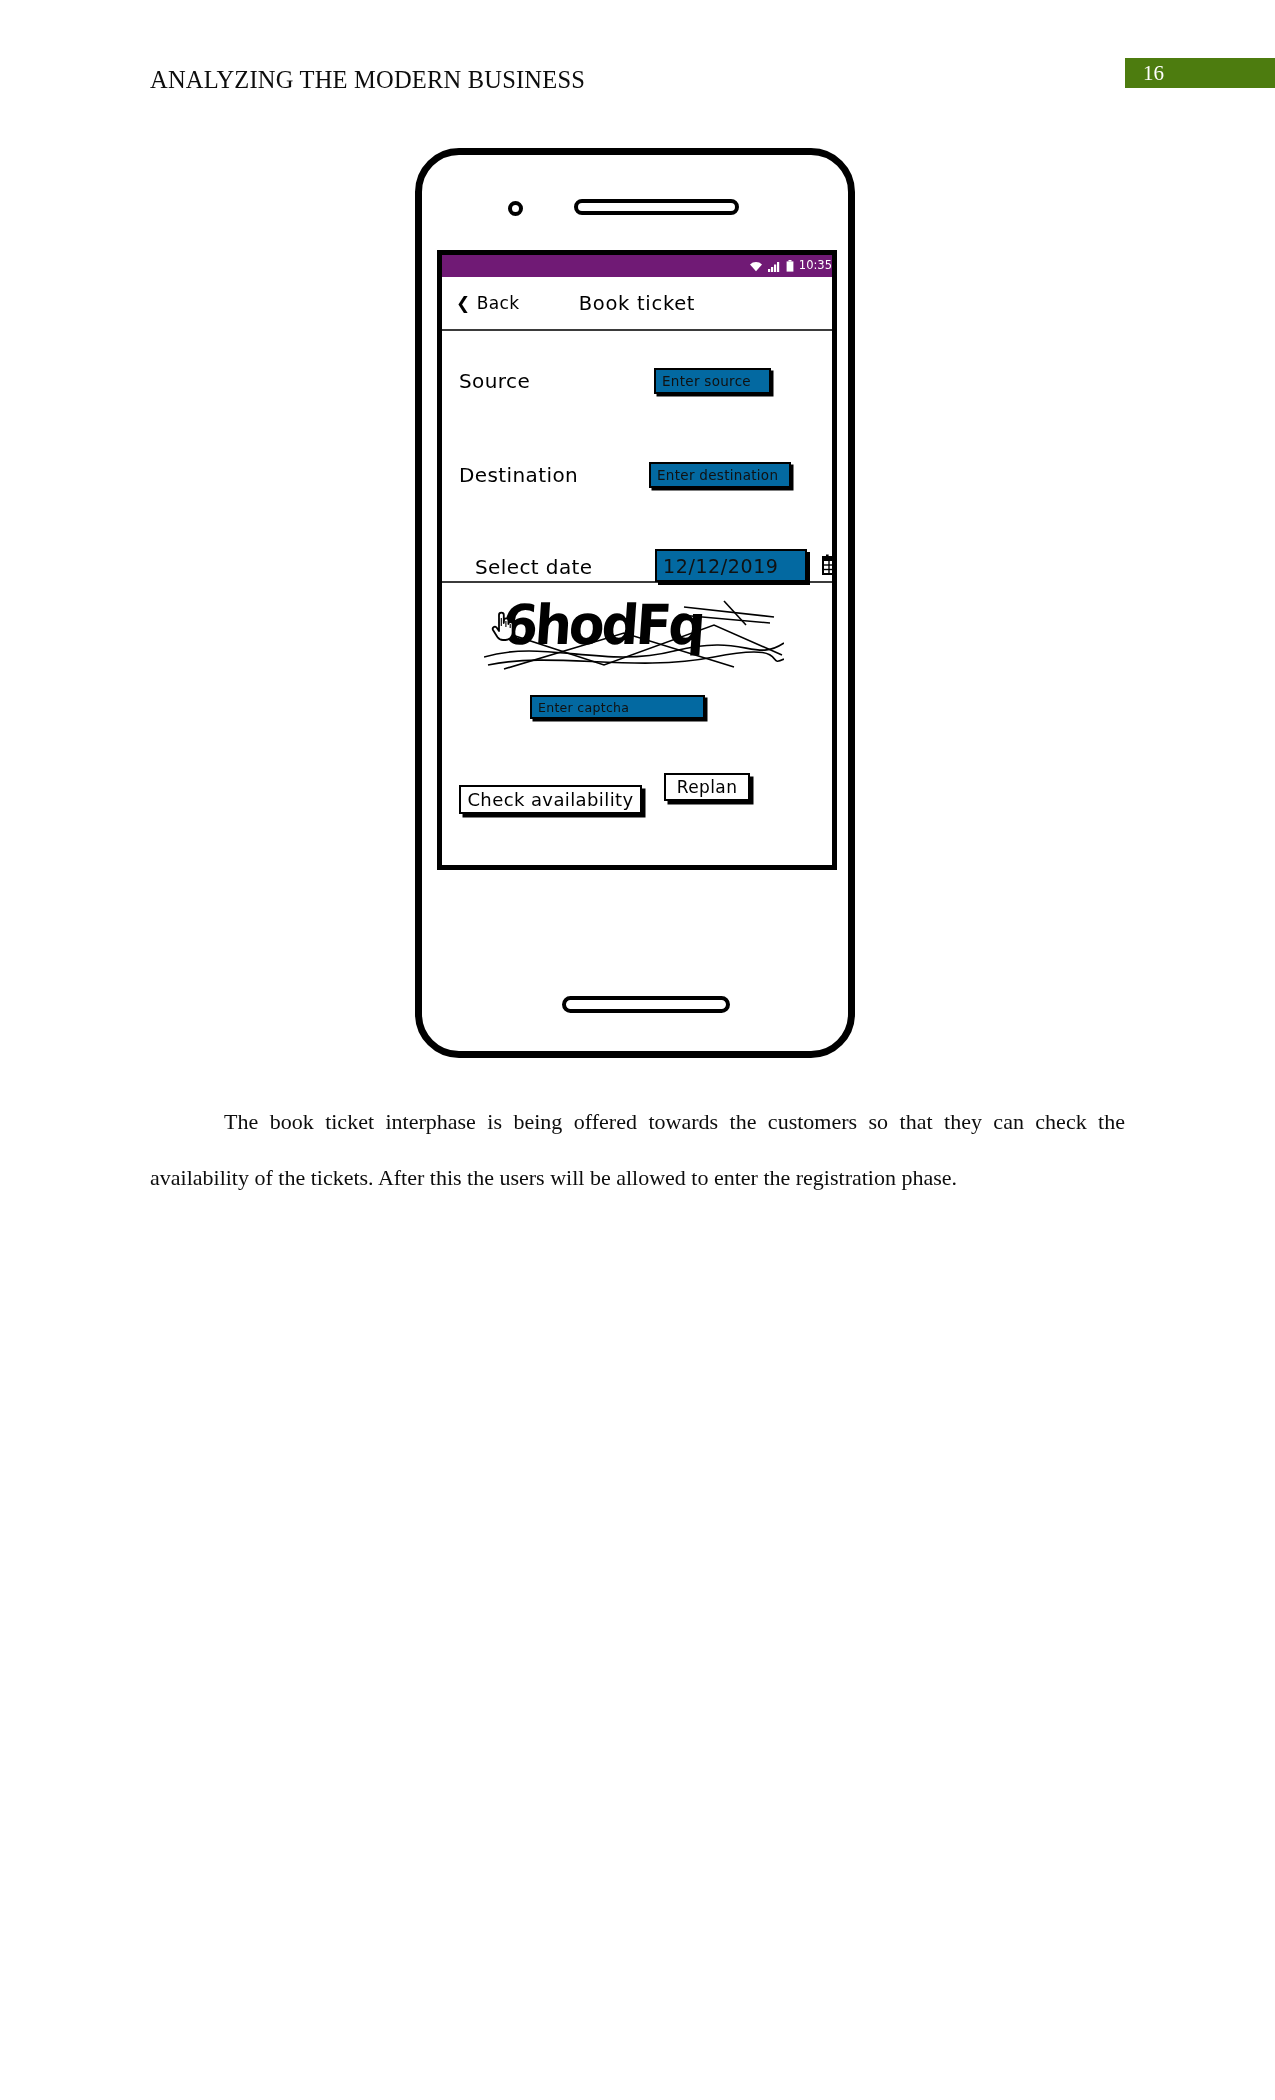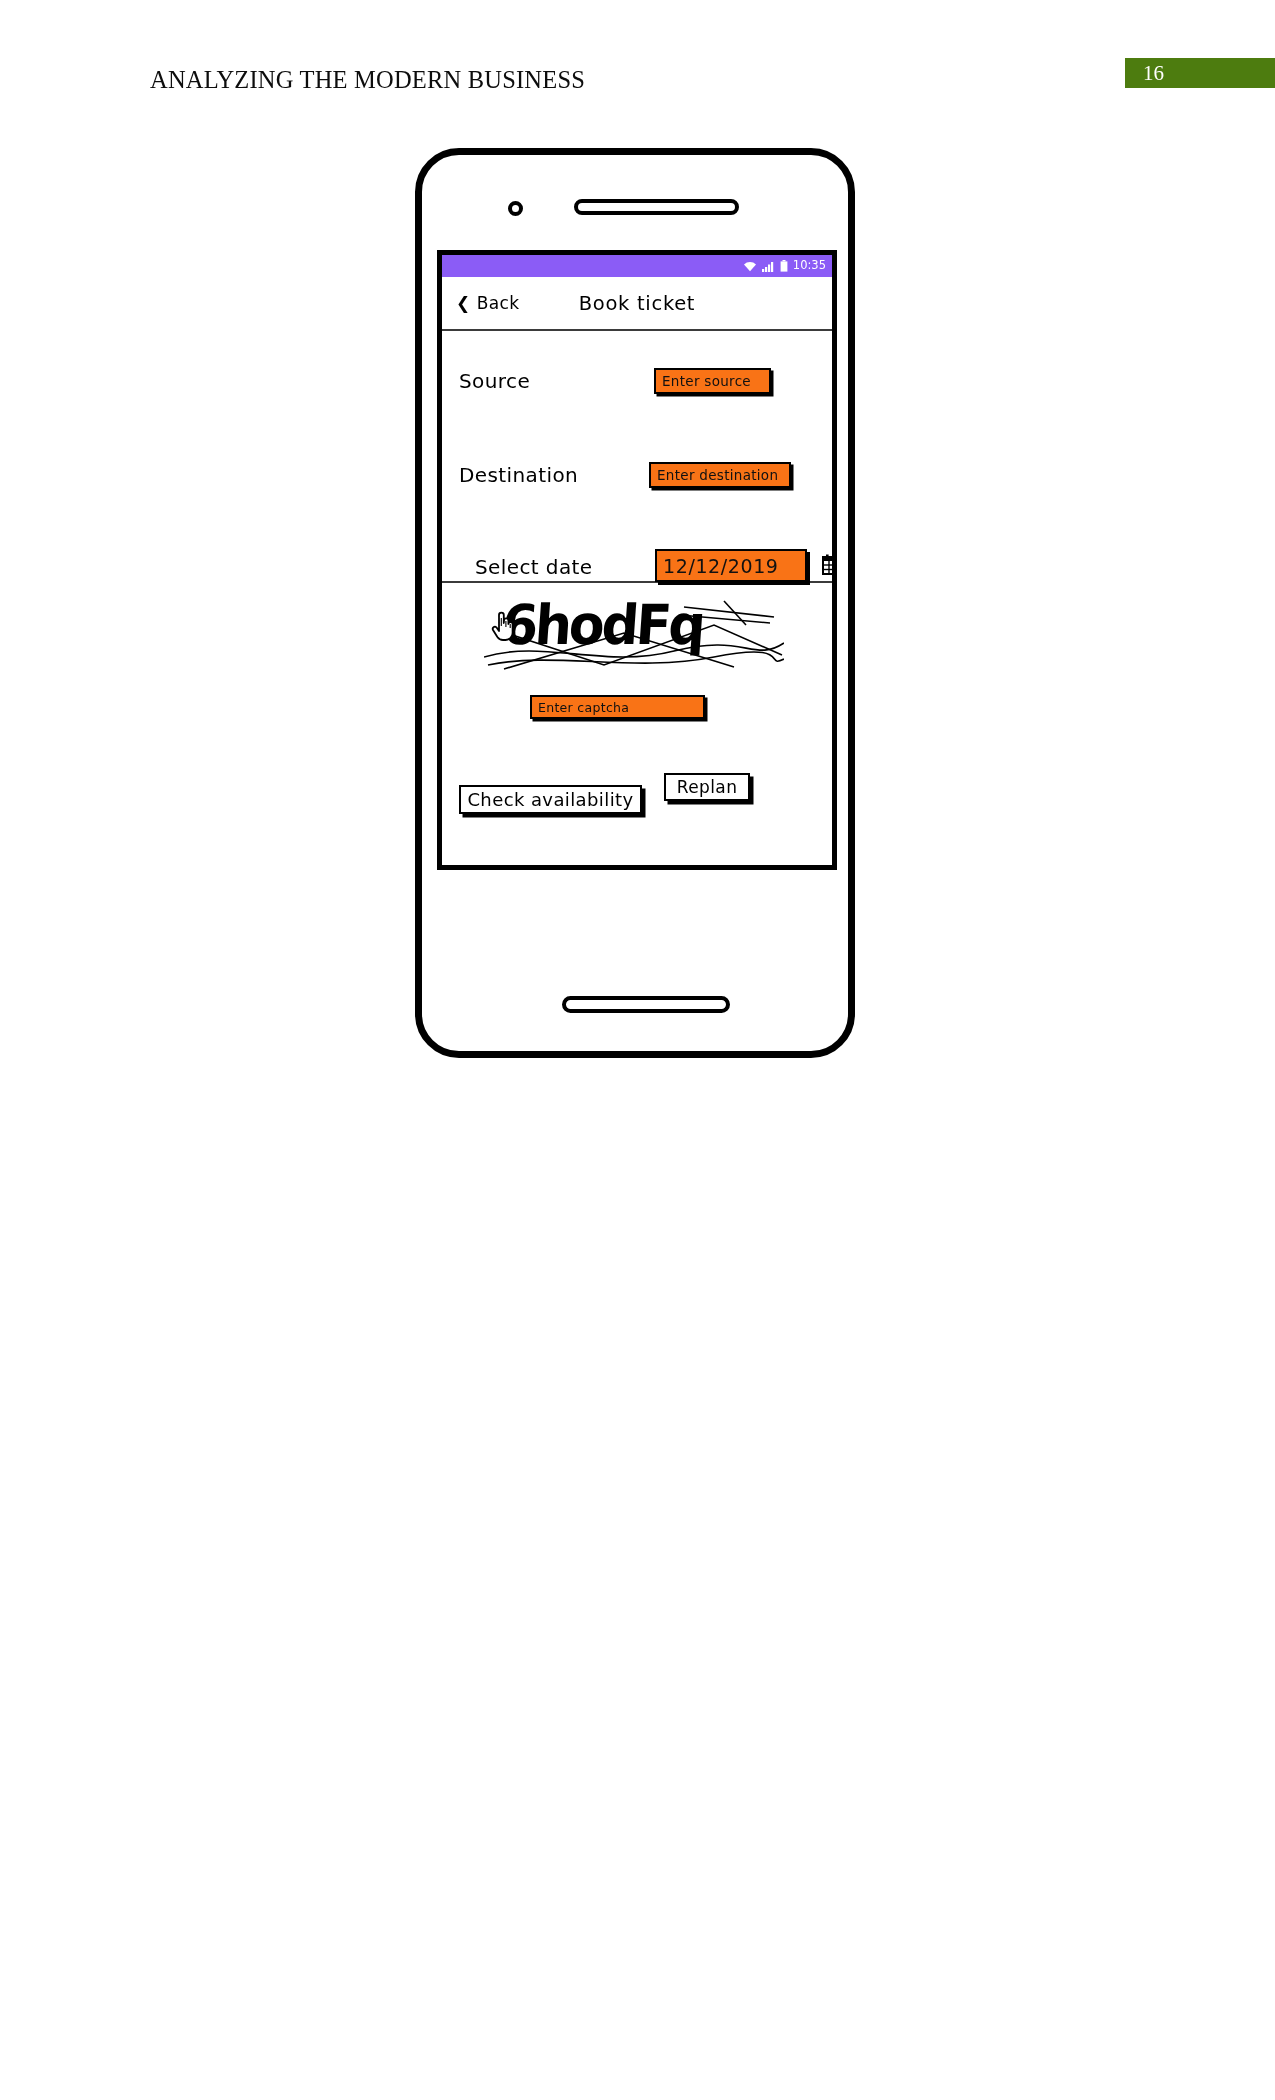--- a/index.html
+++ b/index.html
@@ -112,25 +112,24 @@
     border: 5px solid #000;
     box-sizing: border-box;
     background: #ffffff;
     overflow: hidden;
     font-family: "DejaVu Sans", "Liberation Sans", sans-serif;
   }
 
   .status-bar {
     position: relative;
     height: 22px;
-    background: #8b5cf6;
+    background: #701a75;
     display: flex;
     align-items: center;
     justify-content: flex-end;
-    padding-right: 6px;
     gap: 5px;
   }
   .status-icon { display: block; }
   .status-time {
     color: #ffffff;
     font-size: 11.5px;
     font-family: "DejaVu Sans", "Liberation Sans", sans-serif;
     line-height: 1;
   }
 
@@ -180,21 +179,21 @@
   .field-label {
     position: absolute;
     left: 17px;
     font-size: 20px;
     letter-spacing: 0.4px;
     white-space: nowrap;
   }
   .sketch-input {
     position: absolute;
     border: 2px solid #000;
-    background: #f97316;
+    background: #0369a1;
     box-shadow: 2.5px 2.5px 0 #000;
     display: flex;
     align-items: center;
     padding: 0 6px;
     box-sizing: border-box;
     font-size: 13.5px;
     letter-spacing: 0.3px;
     color: #111;
     height: 26px;
   }
@@ -415,14 +414,14 @@
         <div class="sketch-button btn-replan">
           <span>Replan</span>
         </div>
       </div>
 
     </div>
   </div>
 </div>
 
 <div class="body-copy">
-  <span class="indent"></span>
+  <span class="indent"></span><span>The book ticket interphase is being offered towards the customers so that they can check the availability of the tickets. After this the users will be allowed to enter the registration phase.</span>
 </div>
 
 </body></html>

